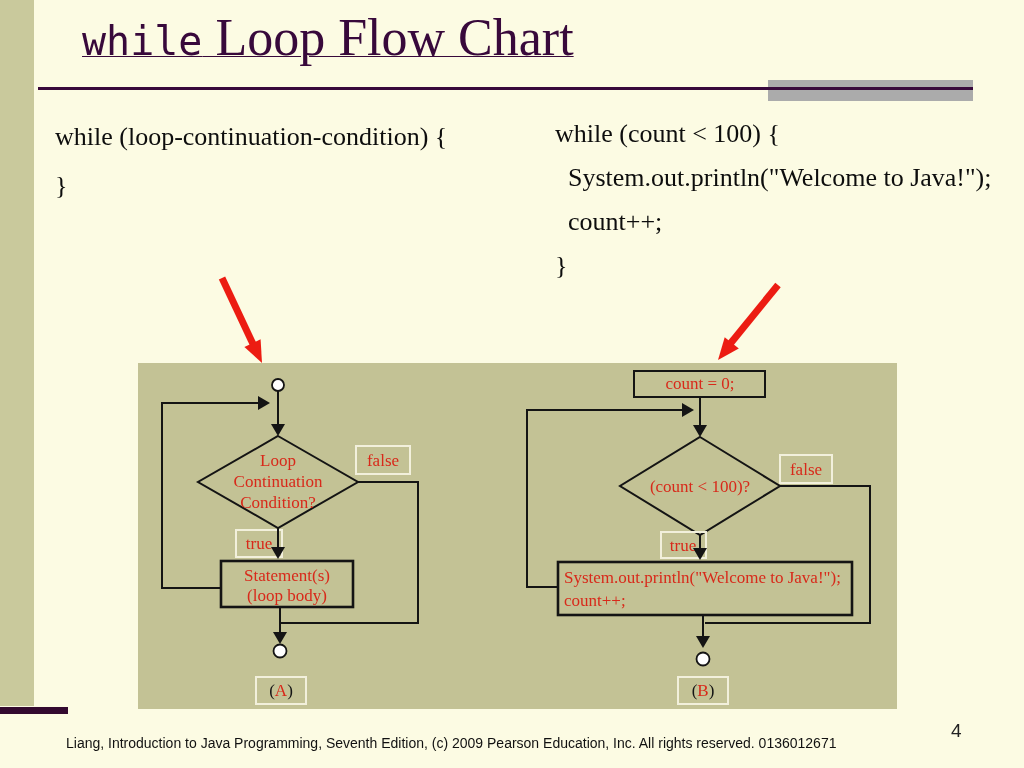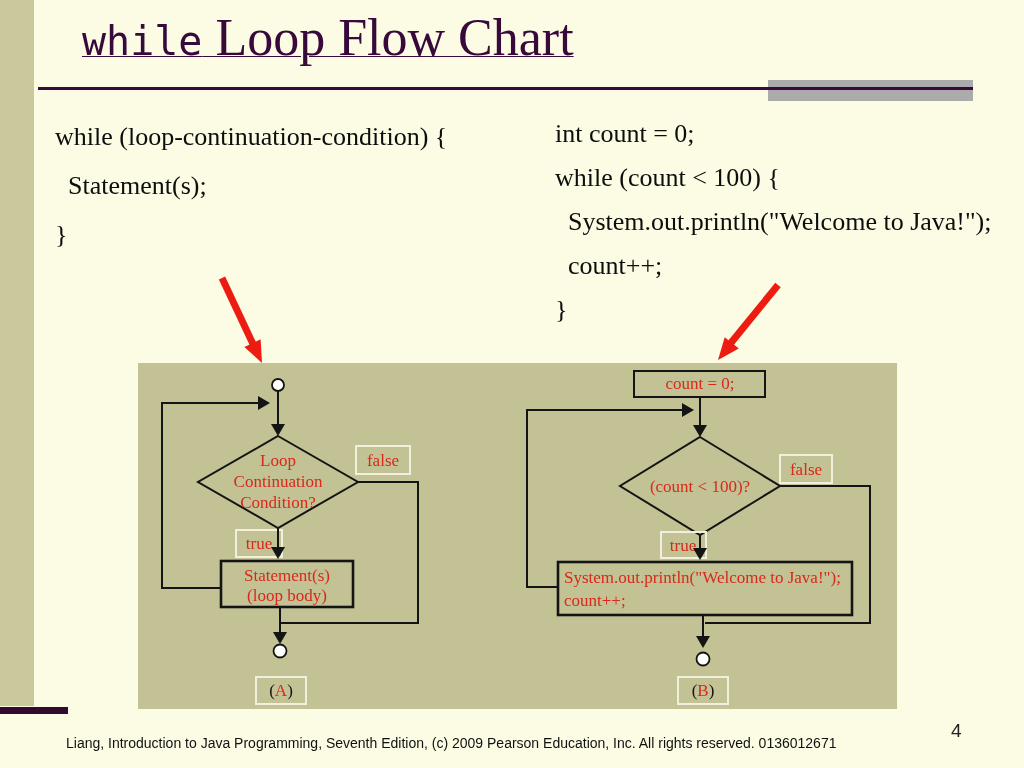--- a/index.html
+++ b/index.html
@@ -48,26 +48,24 @@
 <div class="left-band"></div>
 
 <div class="title">
   <span class="kw">while</span><span class="rest"> Loop Flow Chart</span>
 </div>
 <div class="title-gray"></div>
 <div class="title-rule"></div>
 
 <div class="code code-left">
   <div class="ln">while (loop-continuation-condition) {</div>
-  <div class="ln">  Statement(s);</div>
   <div class="ln">}</div>
 </div>
 
 <div class="code code-right">
-  <div class="ln">int count = 0;</div>
   <div class="ln">while (count &lt; 100) {</div>
   <div class="ln">  System.out.println("Welcome to Java!");</div>
   <div class="ln">  count++;</div>
   <div class="ln">}</div>
 </div>
 
 <div class="panel"></div>
 
 <svg class="overlay" width="1024" height="768" viewBox="0 0 1024 768">
   <g>

